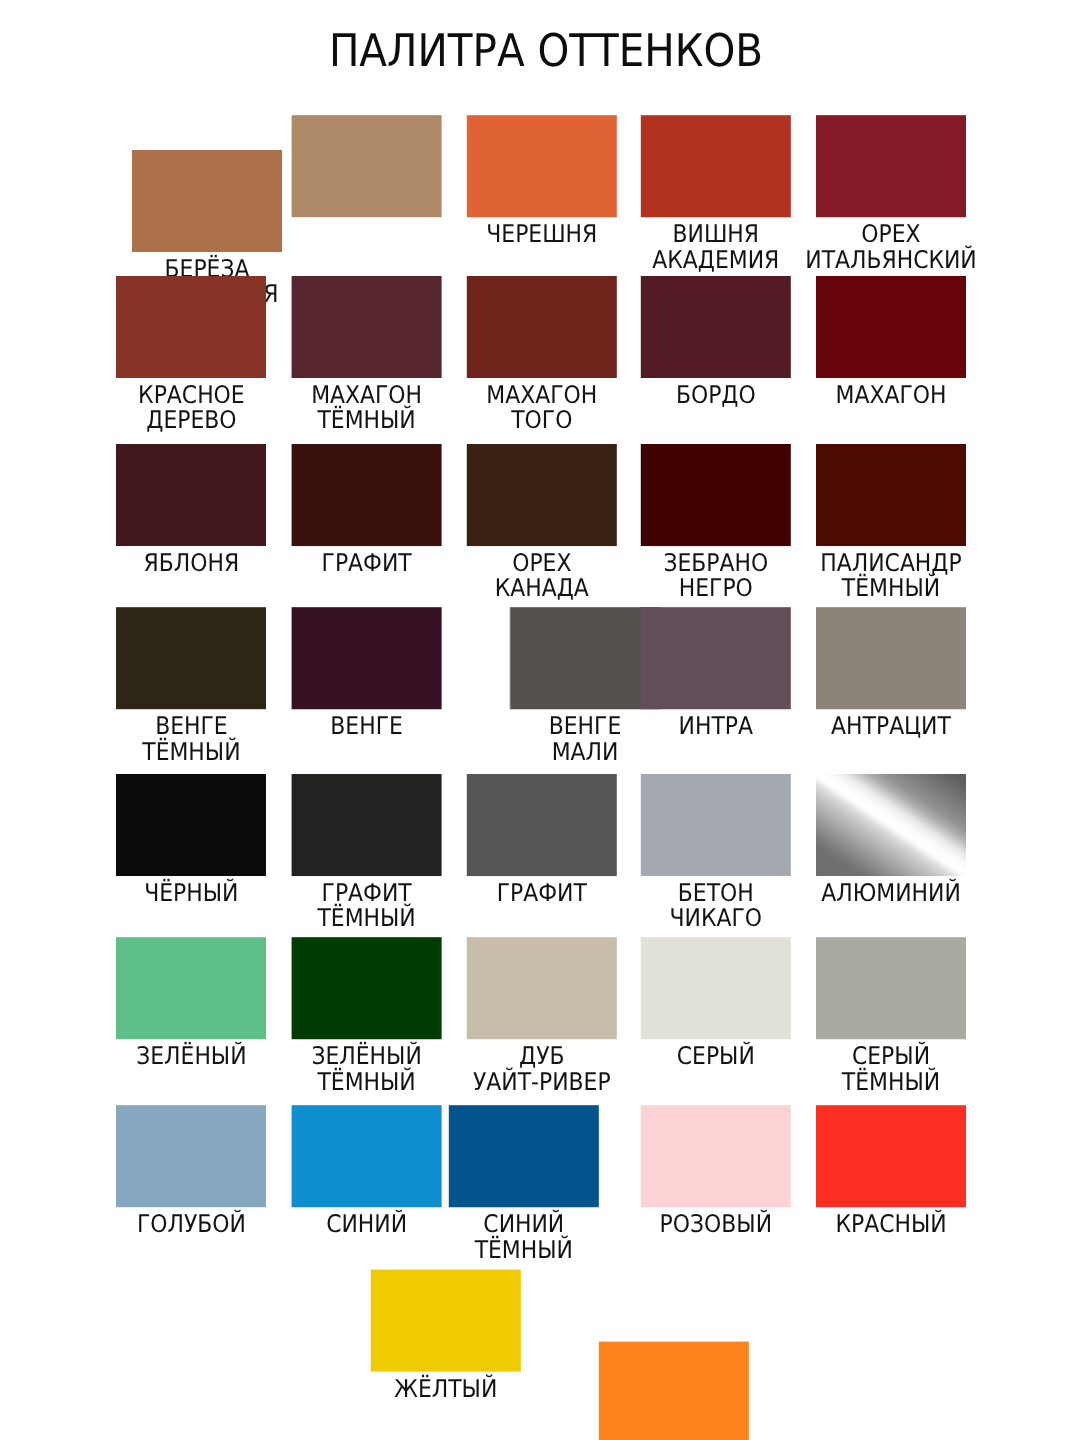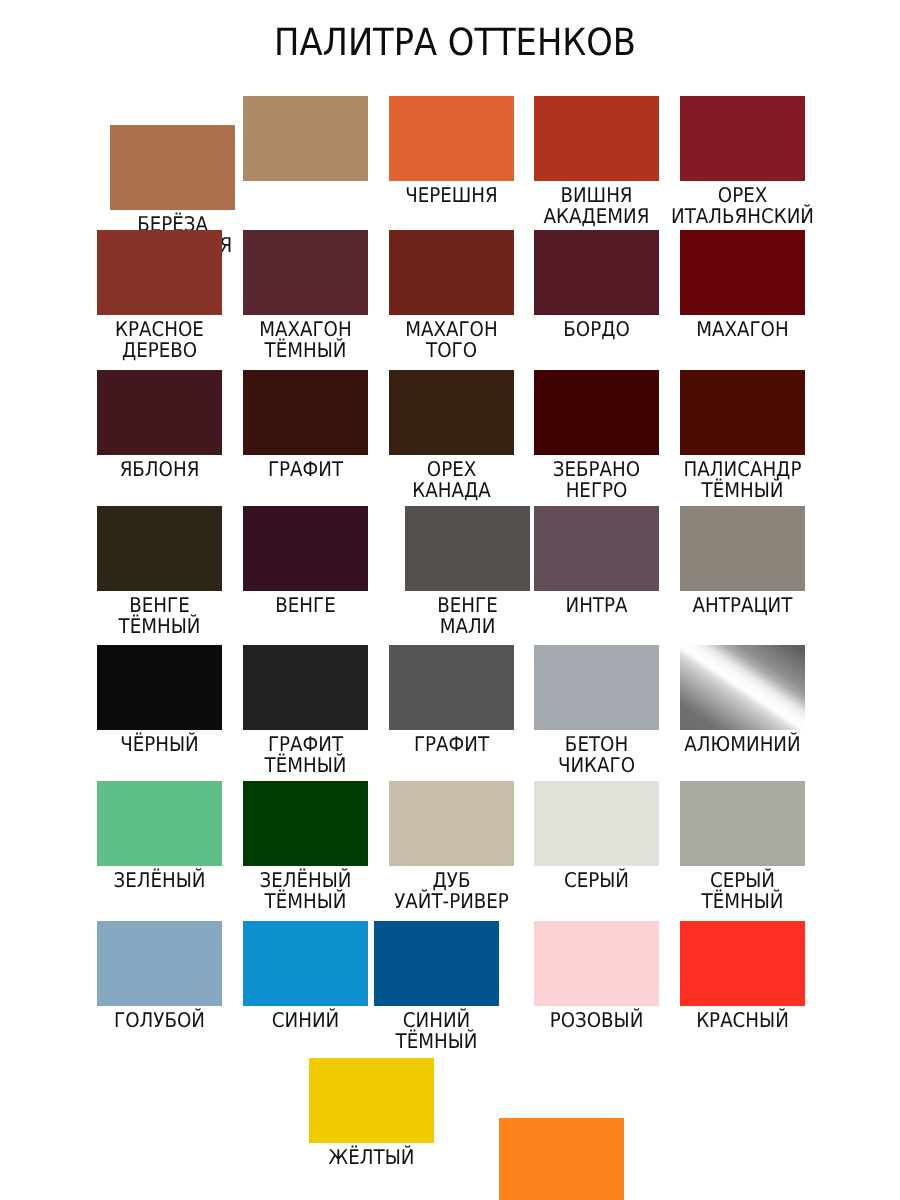--- a/index.html
+++ b/index.html
@@ -128,21 +128,21 @@
       </div>
       <div class="cell" style="left: 97px; top: 506px;">
         <div class="swatch" style="background: rgb(45, 38, 23);"></div>
         <div class="label"><span>ВЕНГЕ</span>
 <span>ТЁМНЫЙ</span></div>
       </div>
       <div class="cell" style="left: 243px; top: 506px;">
         <div class="swatch" style="background: rgb(53, 17, 35);"></div>
         <div class="label"><span>ВЕНГЕ</span></div>
       </div>
-      <div class="cell" style="left: 389px; top: 506px; padding-left: 16px;">
+      <div class="cell" style="left: 409px; top: 506px; padding-left: 16px;">
         <div class="swatch" style="background: rgb(85, 79, 78);"></div>
         <div class="label"><span>ВЕНГЕ</span>
 <span>МАЛИ</span></div>
       </div>
       <div class="cell" style="left: 534px; top: 506px;">
         <div class="swatch" style="background: rgb(98, 77, 89);"></div>
         <div class="label"><span>ИНТРА</span></div>
       </div>
       <div class="cell" style="left: 680px; top: 506px;">
         <div class="swatch" style="background: rgb(140, 131, 123);"></div>

